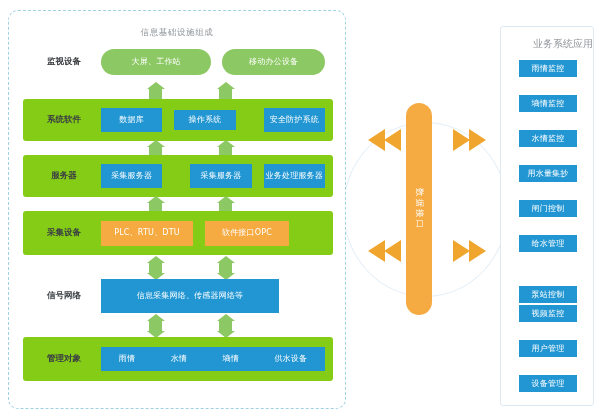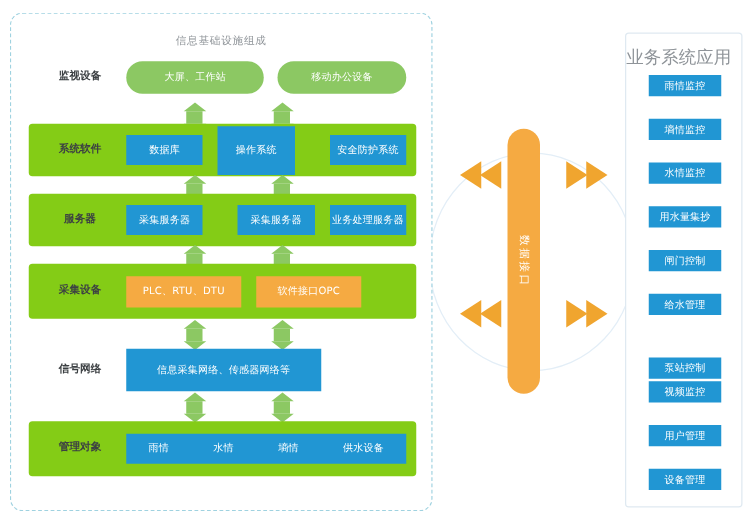--- a/index.html
+++ b/index.html
@@ -136,22 +136,22 @@
   
   .apps-panel {
     position:absolute;
     left:500px; top:26px; width:94px; height:380px;
     border:1px solid #dfe9f1;
     border-radius:3px;
     background:#ffffff;
   }
   .apps-title {
     position:absolute; left:0; right:0; top:10px;
-    text-align:left;
-    font-size:14px;
+    text-align:right;
+    font-size:10px;
     color:#8f9499;
   }
   .app-item {
     position:absolute;
     left:18px; width:58px; height:17px;
     background:#2196d3;
     color:#fff;
     font-size:8px;
     display:flex; align-items:center; justify-content:center;
     letter-spacing:.2px;
@@ -176,21 +176,21 @@
       </div>
     </div>
 
     <div class="garrow" style="left:140px; top:78px; height:10px;"></div>
     <div class="garrow" style="left:210px; top:78px; height:10px;"></div>
 
     <div class="band" style="top:88px; height:42px;">
       <div class="row-label">系统软件</div>
       <div class="cells">
         <div class="chip blue" style="width:68px;height:24px;margin-right:12px;">数据库</div>
-        <div class="chip blue" style="width:68px;height:39px;margin-right:28px;">操作系统</div>
+        <div class="chip blue" style="width:68px;height:20px;margin-right:28px;">操作系统</div>
         <div class="chip blue" style="width:68px;height:24px;">安全防护系统</div>
       </div>
     </div>
 
     <div class="garrow" style="left:140px; top:136px; height:10px;"></div>
     <div class="garrow" style="left:210px; top:136px; height:10px;"></div>
 
     <div class="band" style="top:144px; height:42px;">
       <div class="row-label">服务器</div>
       <div class="cells">
@@ -210,21 +210,21 @@
         <div class="chip orange" style="width:84px;height:25px;">软件接口OPC</div>
       </div>
     </div>
 
     <div class="garrow" style="left:140px; top:252px; height:10px;"></div>
     <div class="garrow" style="left:210px; top:252px; height:10px;"></div>
 
     <div class="band plain" style="top:268px; height:34px;">
       <div class="row-label">信号网络</div>
       <div class="cells">
-        <div class="chip blue" style="width:156px;height:34px;">信息采集网络、传感器网络等</div>
+        <div class="chip blue" style="width:178px;height:34px;">信息采集网络、传感器网络等</div>
       </div>
     </div>
 
     <div class="garrow" style="left:140px; top:310px; height:10px;"></div>
     <div class="garrow" style="left:210px; top:310px; height:10px;"></div>
 
     <div class="band" style="top:326px; height:44px;">
       <div class="row-label">管理对象</div>
       <div class="cells" style="left:78px;">
         <div class="chip blue" style="width:224px;height:24px;justify-content:space-around;">

